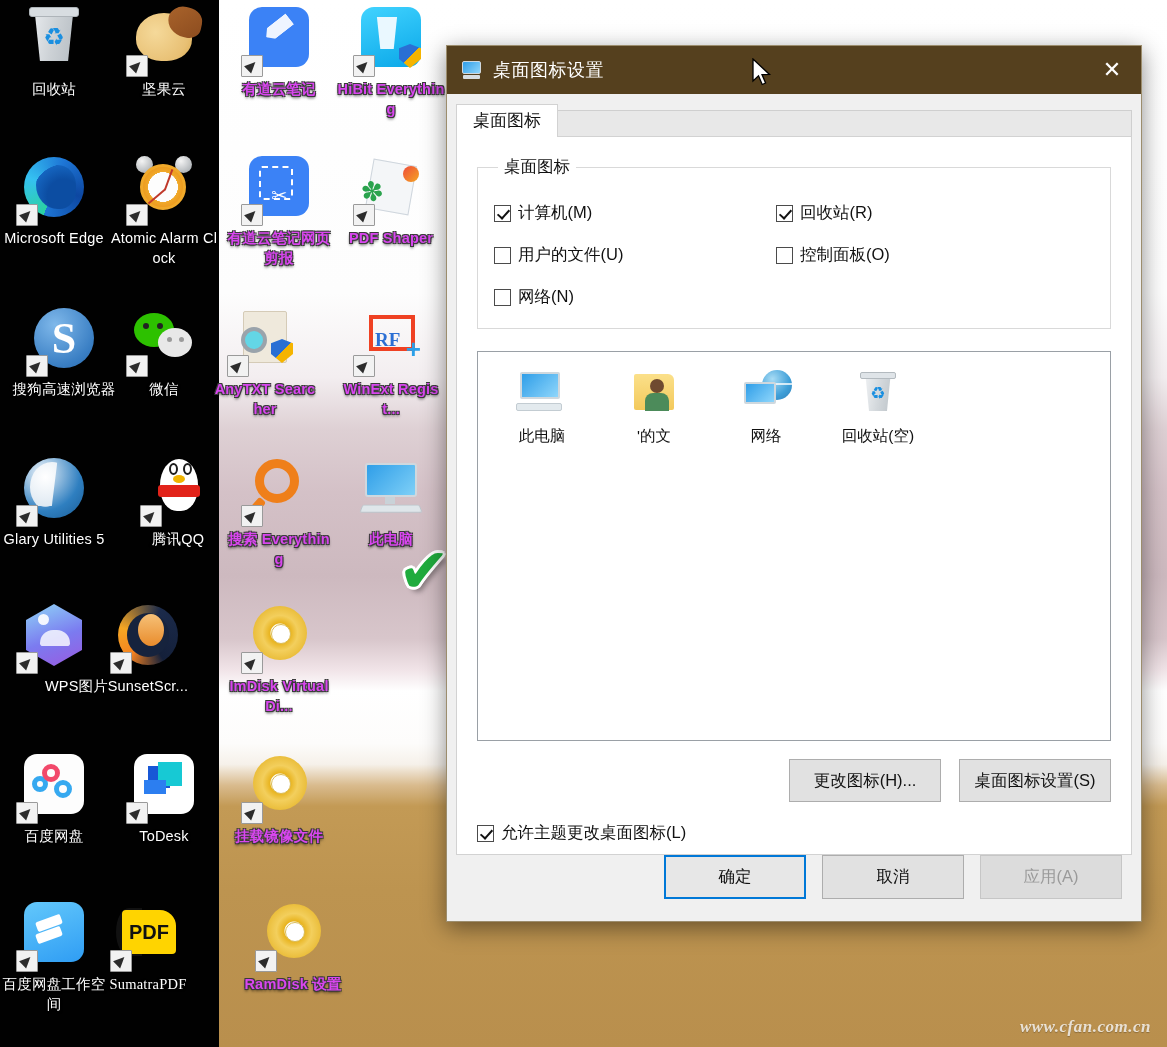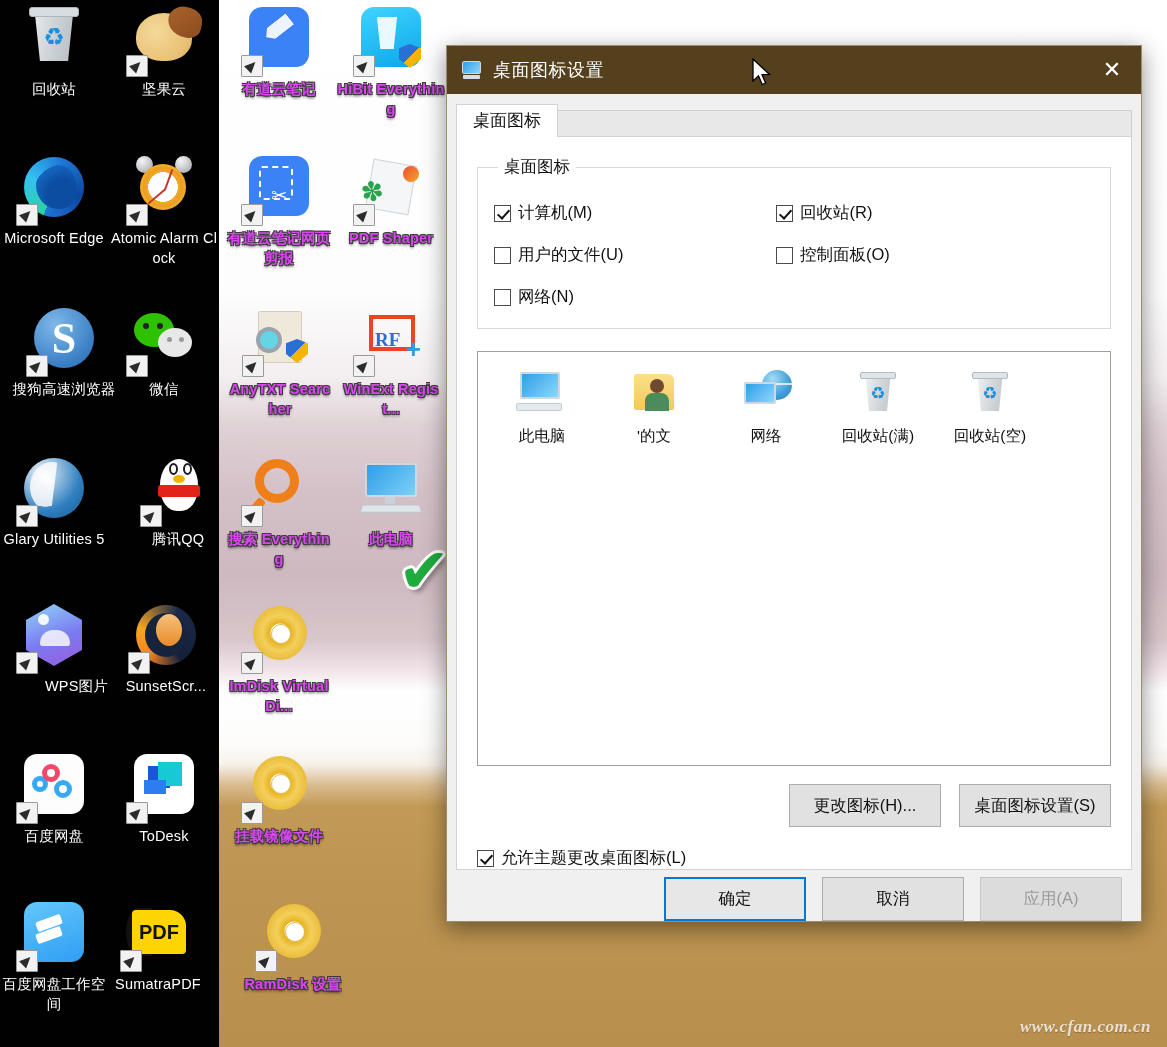--- a/index.html
+++ b/index.html
@@ -413,27 +413,27 @@
     font-size: 16.5px;
     color: #111;
     font-family: inherit;
     cursor: default;
   }
   .btn.disabled { color: #9a9a9a; background: #dcdcdc; border-color: #c6c6c6; }
   .btn.default {
     border: 2px solid #0078d7;
     background: #e7e7e7;
   }
-  .bottom-cb { margin-top: 20px; }
+  .bottom-cb { margin-top: 20px; padding-bottom: 10px; }
 
   .dlg-footer {
     flex: none;
-    height: 51px;
+    height: 66px;
     background: #f0f0f0;
-    display: flex; align-items: flex-end; justify-content: flex-end;
+    display: flex; align-items: flex-start; justify-content: flex-end;
     gap: 16px;
     padding: 0 19px;
   }
   .dlg-footer .btn { min-width: 142px; height: 44px; }
 
   
   #cursor { position: absolute; left: 752px; top: 58px; width: 20px; height: 30px; }
 
   .watermark {
     position: absolute;
@@ -531,21 +531,21 @@
           <div class="wechat-b1"></div>
           <div class="dotw" style="left:15px;top:20px"></div>
           <div class="dotw" style="left:29px;top:20px"></div>
           <div class="wechat-b2"></div>
           <div class="dotg" style="left:39px;top:34px"></div>
           <div class="dotg" style="left:51px;top:34px"></div>
           <span class="shortcut-badge"></span>
         </div>
         <div class="icon-label">微信</div>
       </div>
-      <div class="icon-cell on-light" style="left: 226px; top: 303px;">
+      <div class="icon-cell on-light" style="left: 211px; top: 303px;">
         <div class="icon-art">
           <div class="anytxt-doc"></div>
           <div class="magn"></div>
           <div class="shield" style="right:8px;bottom:12px"></div>
           <span class="shortcut-badge"></span>
         </div>
         <div class="icon-label">AnyTXT Searcher</div>
       </div>
       <div class="icon-cell on-light" style="left: 337px; top: 303px;">
         <div class="icon-art">
@@ -591,21 +591,21 @@
         <div class="icon-label">此电脑</div>
       </div>
       <div class="icon-cell on-dark" style="left: 0px; top: 600px; text-align: right;">
         <div class="icon-art">
           <div class="wps-hex"></div>
           <div class="wps-dot"></div>
           <span class="shortcut-badge"></span>
         </div>
         <div class="icon-label">WPS图片</div>
       </div>
-      <div class="icon-cell on-dark" style="left: 112px; top: 600px;">
+      <div class="icon-cell on-dark" style="left: 94px; top: 600px;">
         <div class="icon-art">
           <div class="sunset"></div>
           <div class="sunset-moon"></div>
           <span class="shortcut-badge"></span>
         </div>
         <div class="icon-label">SunsetScr...</div>
       </div>
       <div class="icon-cell on-light" style="left: 225px; top: 600px;">
         <div class="icon-art">
           <div class="cd-disc"></div>
@@ -642,21 +642,21 @@
       </div>
       <div class="icon-cell on-dark" style="left: 0px; top: 898px;">
         <div class="icon-art">
           <div class="tile bdwp-tile"></div>
           <div class="bdwp-mark"></div>
           <div class="bdwp-mark2"></div>
           <span class="shortcut-badge"></span>
         </div>
         <div class="icon-label">百度网盘工作空间</div>
       </div>
-      <div class="icon-cell on-dark" style="left: 104px; top: 898px;">
+      <div class="icon-cell on-dark" style="left: 94px; top: 898px; font-family: Liberation Serif, serif;">
         <div class="icon-art">
           <div class="pdf-shadow"></div>
           <div class="pdf-tile"></div>
           <span class="shortcut-badge"></span>
         </div>
         <div class="icon-label">SumatraPDF</div>
       </div>
       <div class="icon-cell on-light" style="left: 225px; top: 898px; margin-left: 14px;">
         <div class="icon-art">
           <div class="cd-disc"></div>
@@ -742,27 +742,20 @@
                 <div class="pv-globe"></div>
                 <div class="pv-mon" style="top:12px;width:32px;height:22px"></div>
               </div>
               <div>网络</div>
             </div>
             <div class="preview-item">
               <div class="preview-art">
                 <div class="pv-bin"></div>
                 <div class="pv-bin-lid"></div>
               </div>
-              <div>回收站(满)</div>
-            </div>
-            <div class="preview-item">
-              <div class="preview-art">
-                <div class="pv-bin"></div>
-                <div class="pv-bin-lid"></div>
-              </div>
               <div>回收站(空)</div>
             </div>
           </div>
       </div>
 
       <div class="btnrow">
         <button class="btn">更改图标(H)...</button>
         <button class="btn">桌面图标设置(S)</button>
       </div>
 

